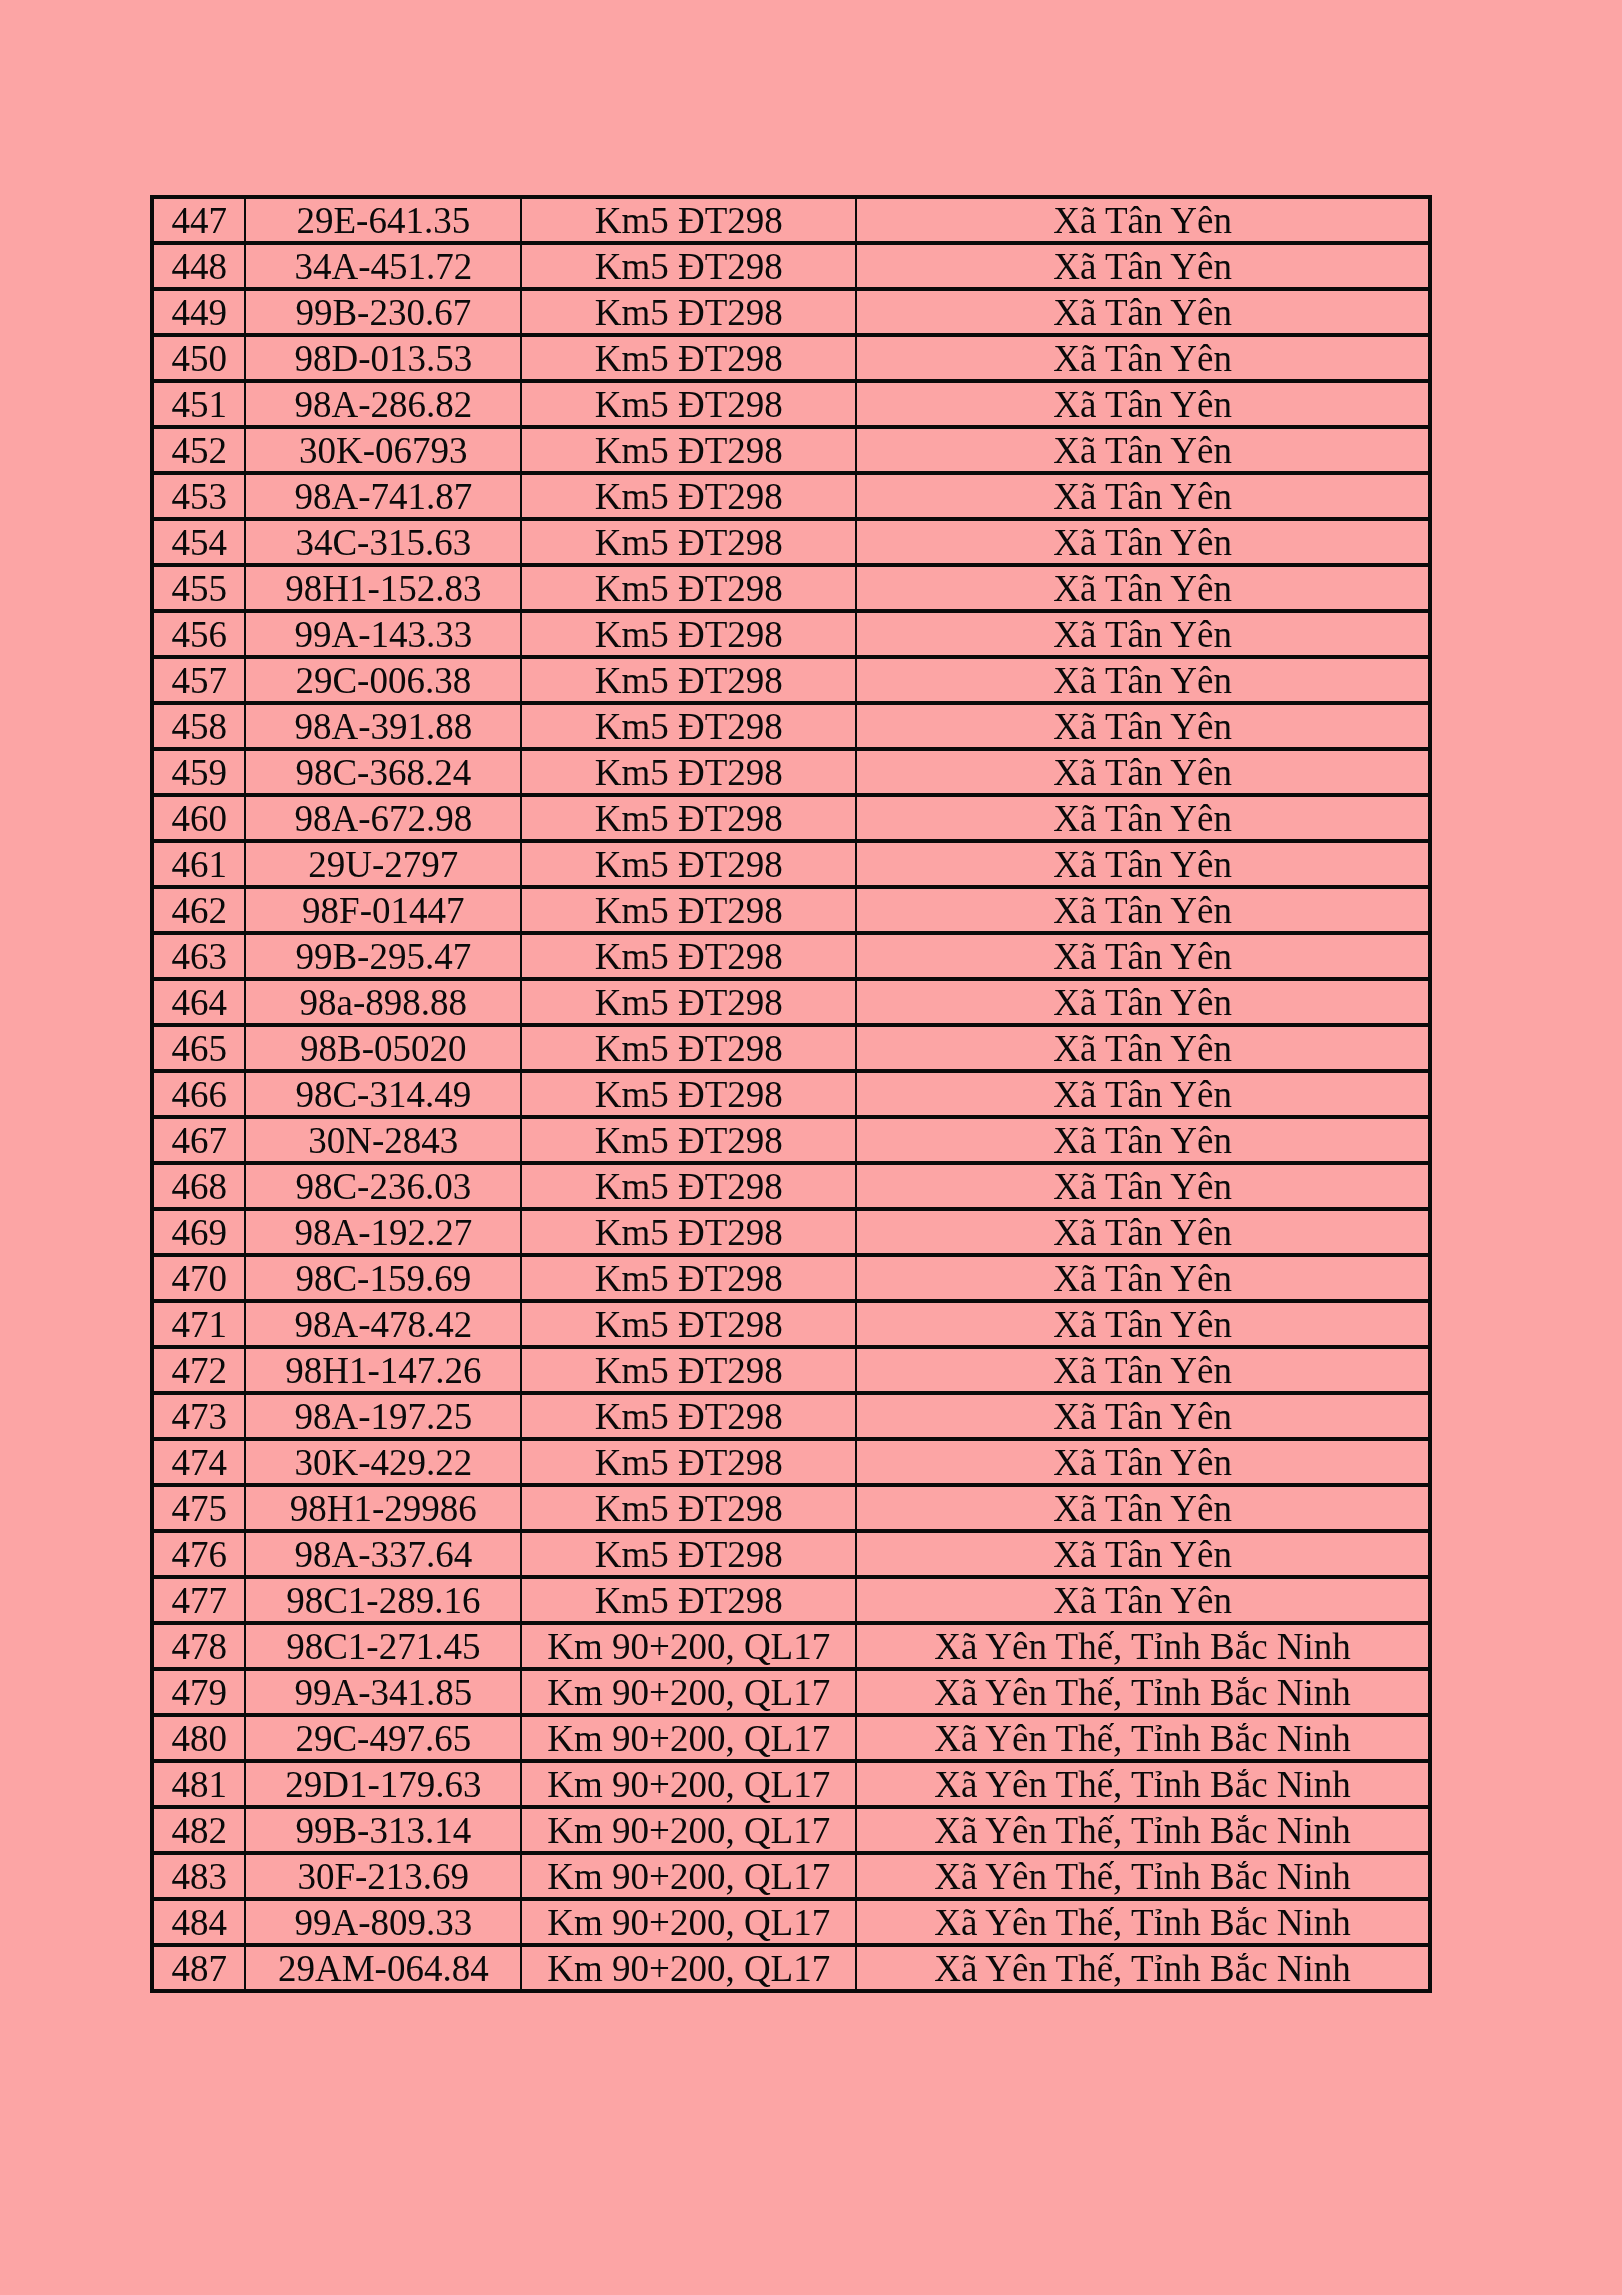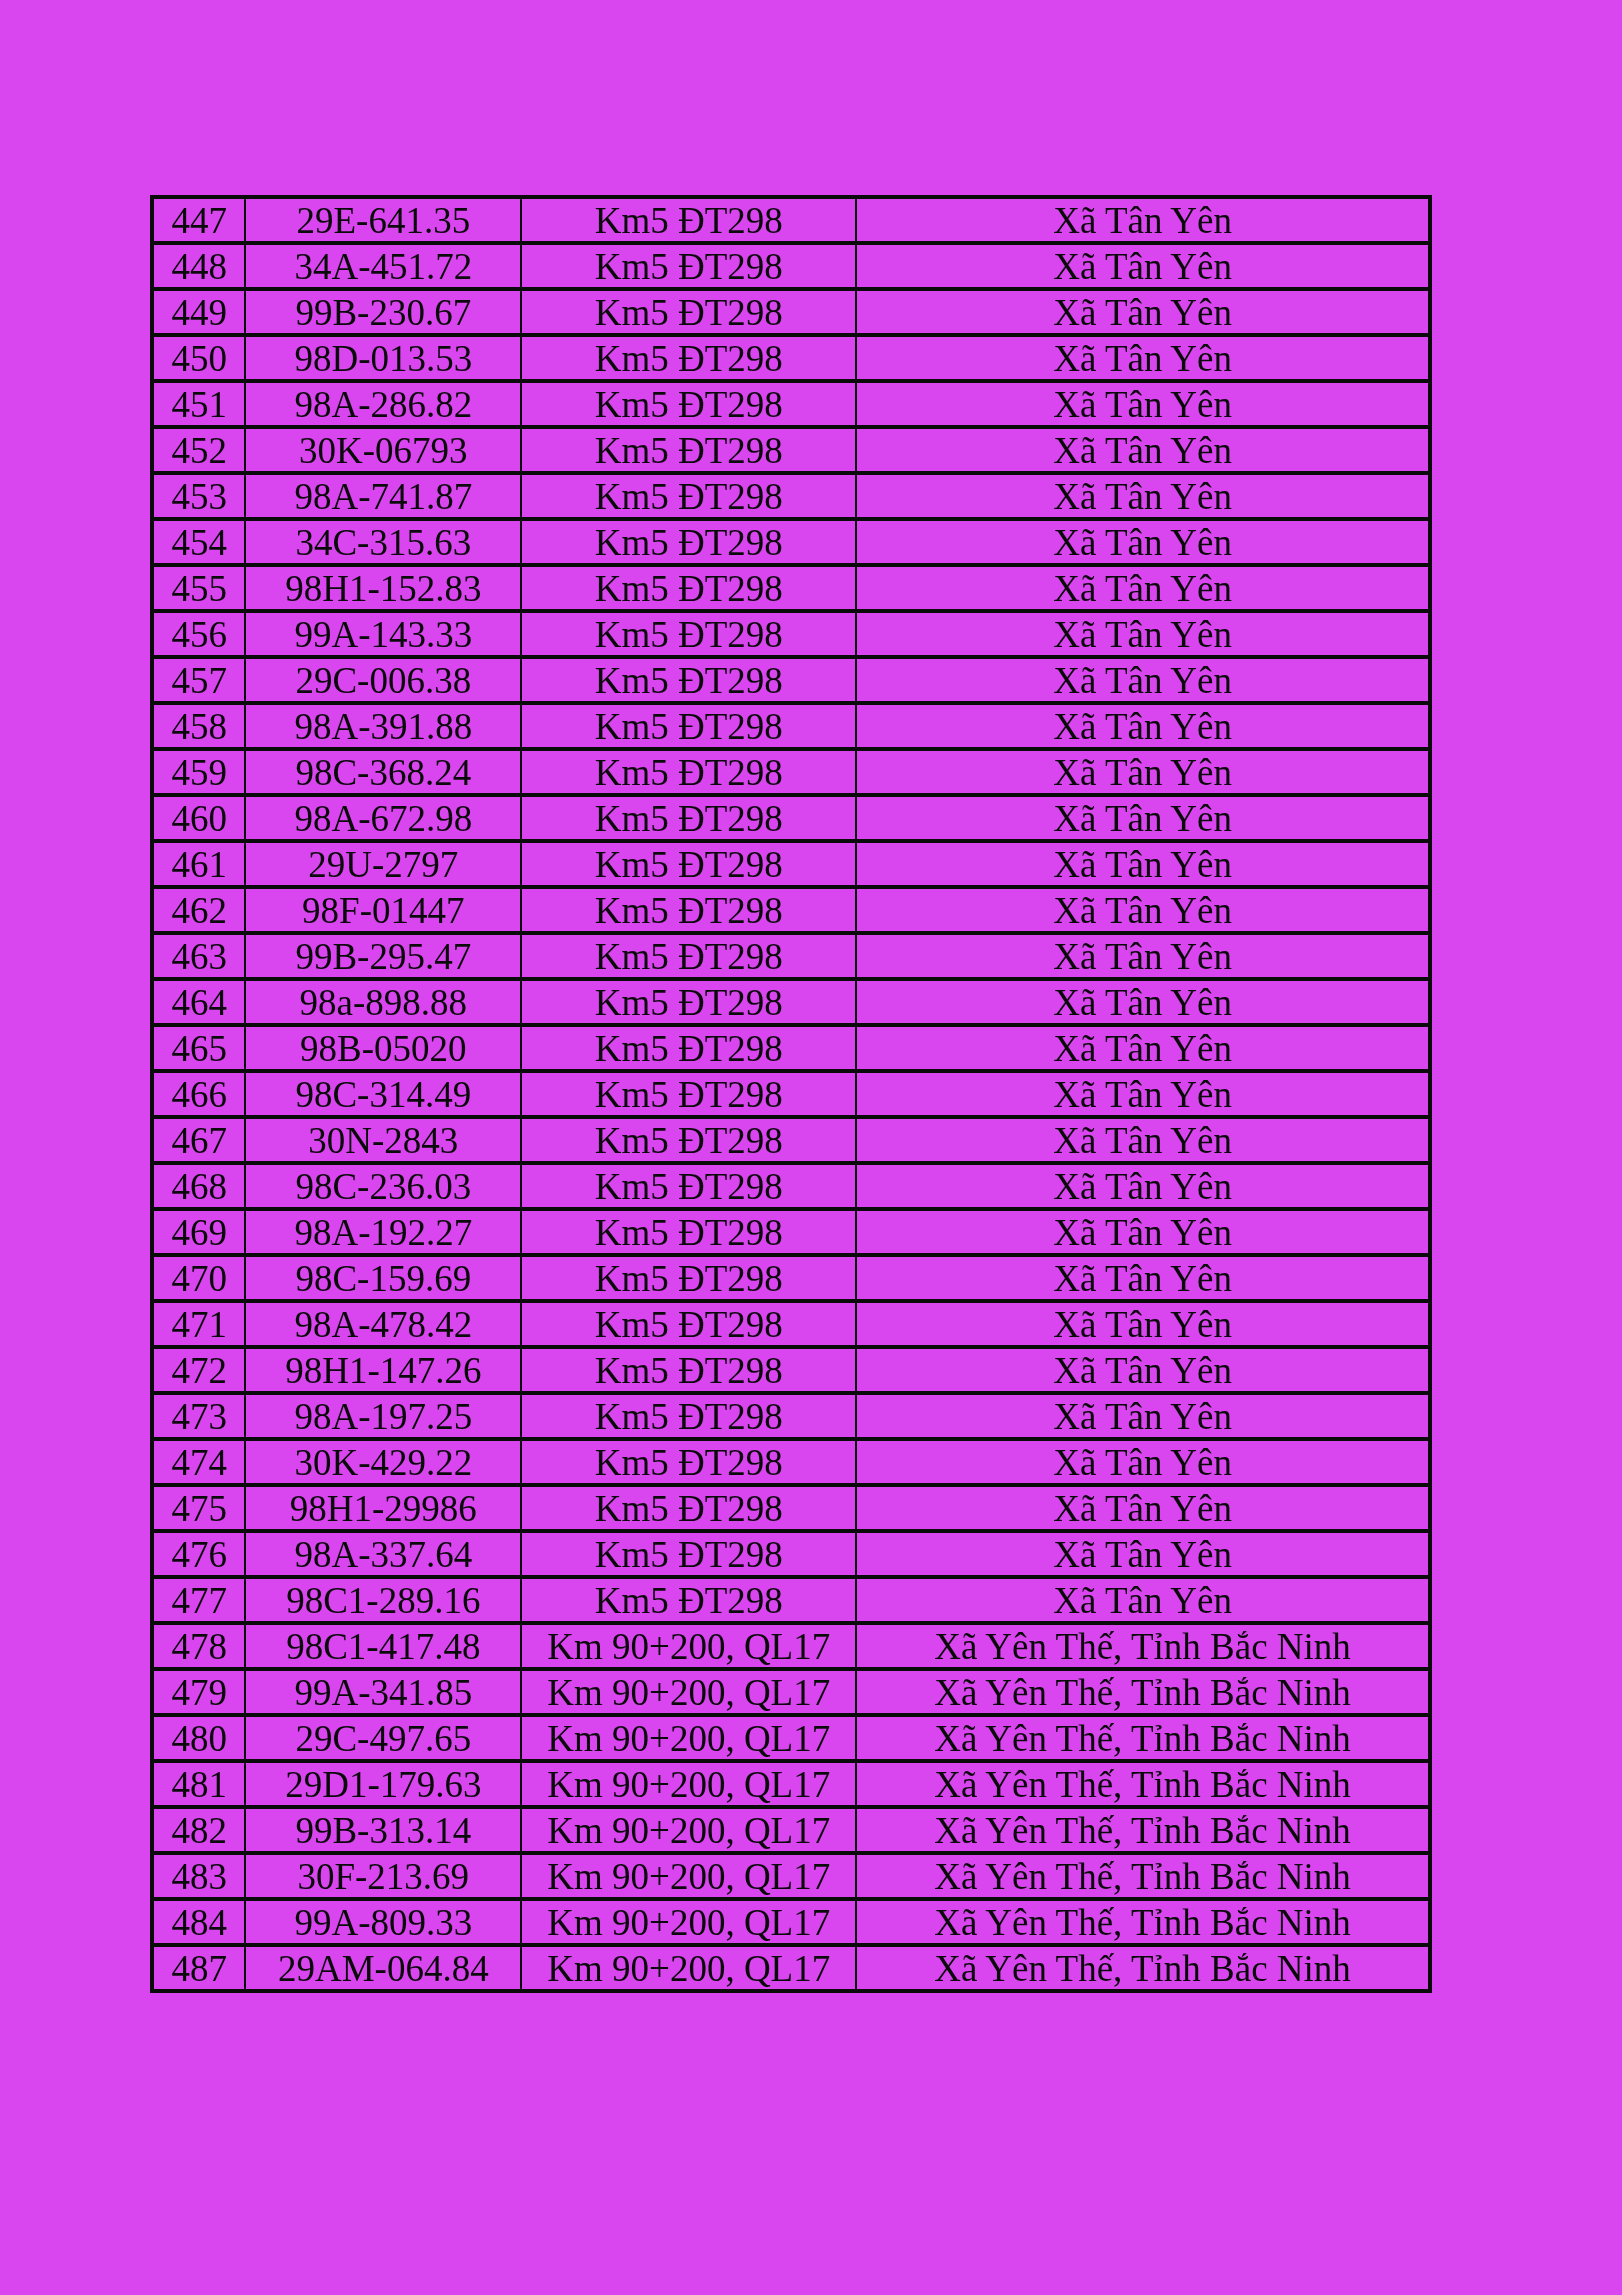--- a/index.html
+++ b/index.html
@@ -4,21 +4,21 @@
 <style>
   * { margin: 0; padding: 0; box-sizing: border-box; }
   html, body {
     background: #ffffff;
     font-family: "Liberation Serif", "DejaVu Serif", serif;
   }
   .page {
     position: relative;
     width: 1623px;
     height: 2295px;
-    background: #d946ef;
+    background: #fca5a5;
     overflow: hidden;
   }
   table.plate-table {
     position: absolute;
     left: 150px;
     top: 195px;
     width: 1282px;
     border-collapse: collapse;
     table-layout: fixed;
     border: 4.9px solid #0a0a0a;
@@ -267,21 +267,21 @@
 
   <tr>
     <td>477</td>
     <td>98C1-289.16</td>
     <td>Km5 ĐT298</td>
     <td>Xã Tân Yên</td>
   </tr>
 
   <tr>
     <td>478</td>
-    <td>98C1-417.48</td>
+    <td>98C1-271.45</td>
     <td>Km 90+200, QL17</td>
     <td>Xã Yên Thế, Tỉnh Bắc Ninh</td>
   </tr>
 
   <tr>
     <td>479</td>
     <td>99A-341.85</td>
     <td>Km 90+200, QL17</td>
     <td>Xã Yên Thế, Tỉnh Bắc Ninh</td>
   </tr>

